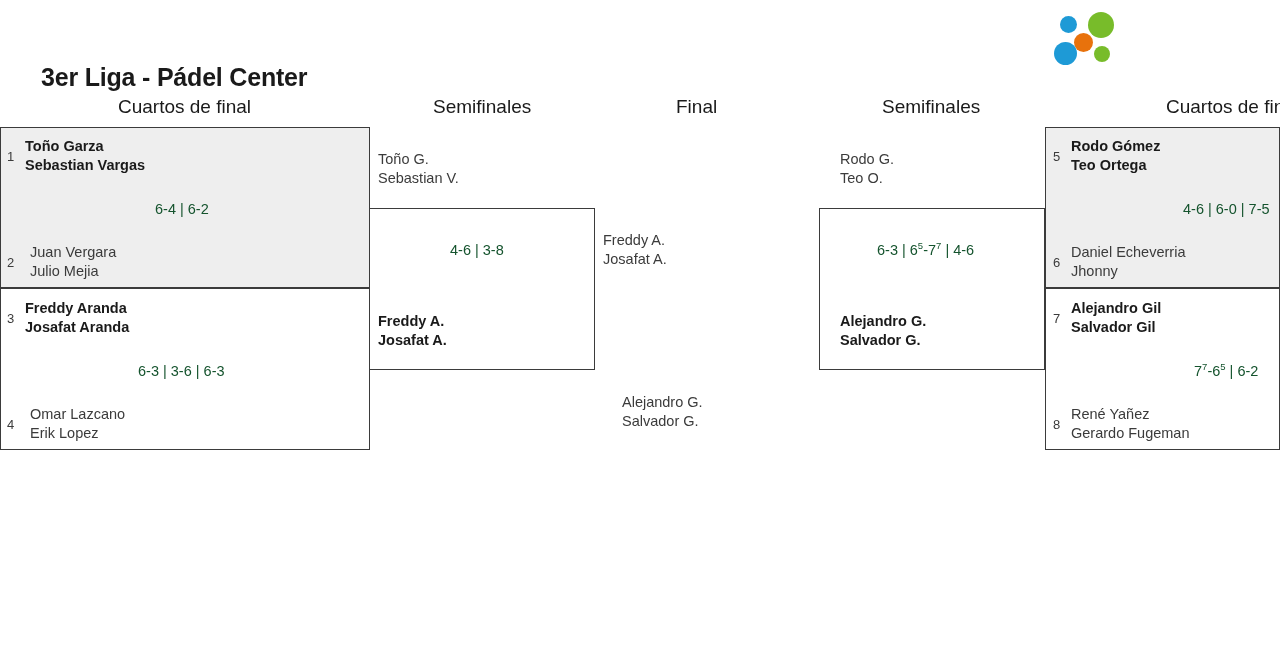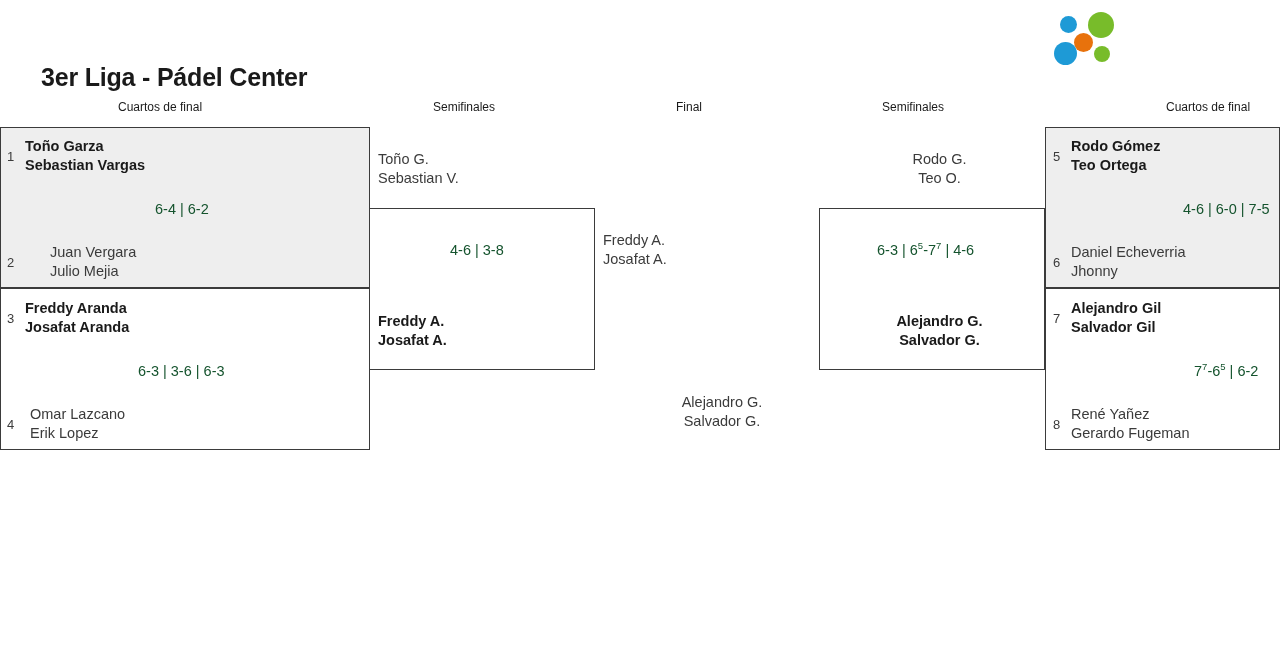--- a/index.html
+++ b/index.html
@@ -47,21 +47,21 @@
     font-weight: 700;
     letter-spacing: -1.5px;
     color: #78bc2a;
     line-height: 58px;
   }
 
   
   .round-header {
     position: absolute;
     top: 96px;
-    font-size: 12px;
+    font-size: 19px;
     font-weight: 400;
     line-height: 22px;
     white-space: nowrap;
     color: #1a1a1a;
   }
 
   
   .match-box {
     position: absolute;
     border: 1px solid #3b3b3b;
@@ -75,21 +75,21 @@
 
   
   .team {
     position: absolute;
     font-size: 14.5px;
     line-height: 19px;
     white-space: nowrap;
   }
   .team.winner { font-weight: 700; }
   .team.loser  { font-weight: 400; color: #3b3b3b; }
-  .team.ralign { text-align: center; }
+  .team.ralign { text-align: left; }
 
   .seed {
     position: absolute;
     font-size: 13px;
     font-weight: 400;
     line-height: 19px;
     color: #3b3b3b;
   }
 
   .score {
@@ -131,21 +131,21 @@
   <div class="round-header" style="left:1166px;">Cuartos de final</div>
 
   <div class="match-box shaded" style="left:0px; top:127px; width:370px; height:161px;"></div>
   <div class="seed" style="left:7px; top:147px;">1</div>
   <div class="team winner" style="left:25px; top:137px;">
     <span class="player-line">Toño Garza</span>
     <span class="player-line">Sebastian Vargas</span>
   </div>
   <div class="score" style="left:155px; top:200px;">6-4 | 6-2</div>
   <div class="seed" style="left:7px; top:253px;">2</div>
-  <div class="team loser" style="left:30px; top:243px;margin-left:20px;">
+  <div class="team loser" style="left:30px; top:243px;">
     <span class="player-line">Juan Vergara</span>
     <span class="player-line">Julio Mejia</span>
   </div>
 
   <div class="match-box plain" style="left:0px; top:288px; width:370px; height:162px;"></div>
   <div class="seed" style="left:7px; top:309px;">3</div>
   <div class="team winner" style="left:25px; top:299px;">
     <span class="player-line">Freddy Aranda</span>
     <span class="player-line">Josafat Aranda</span>
   </div>

